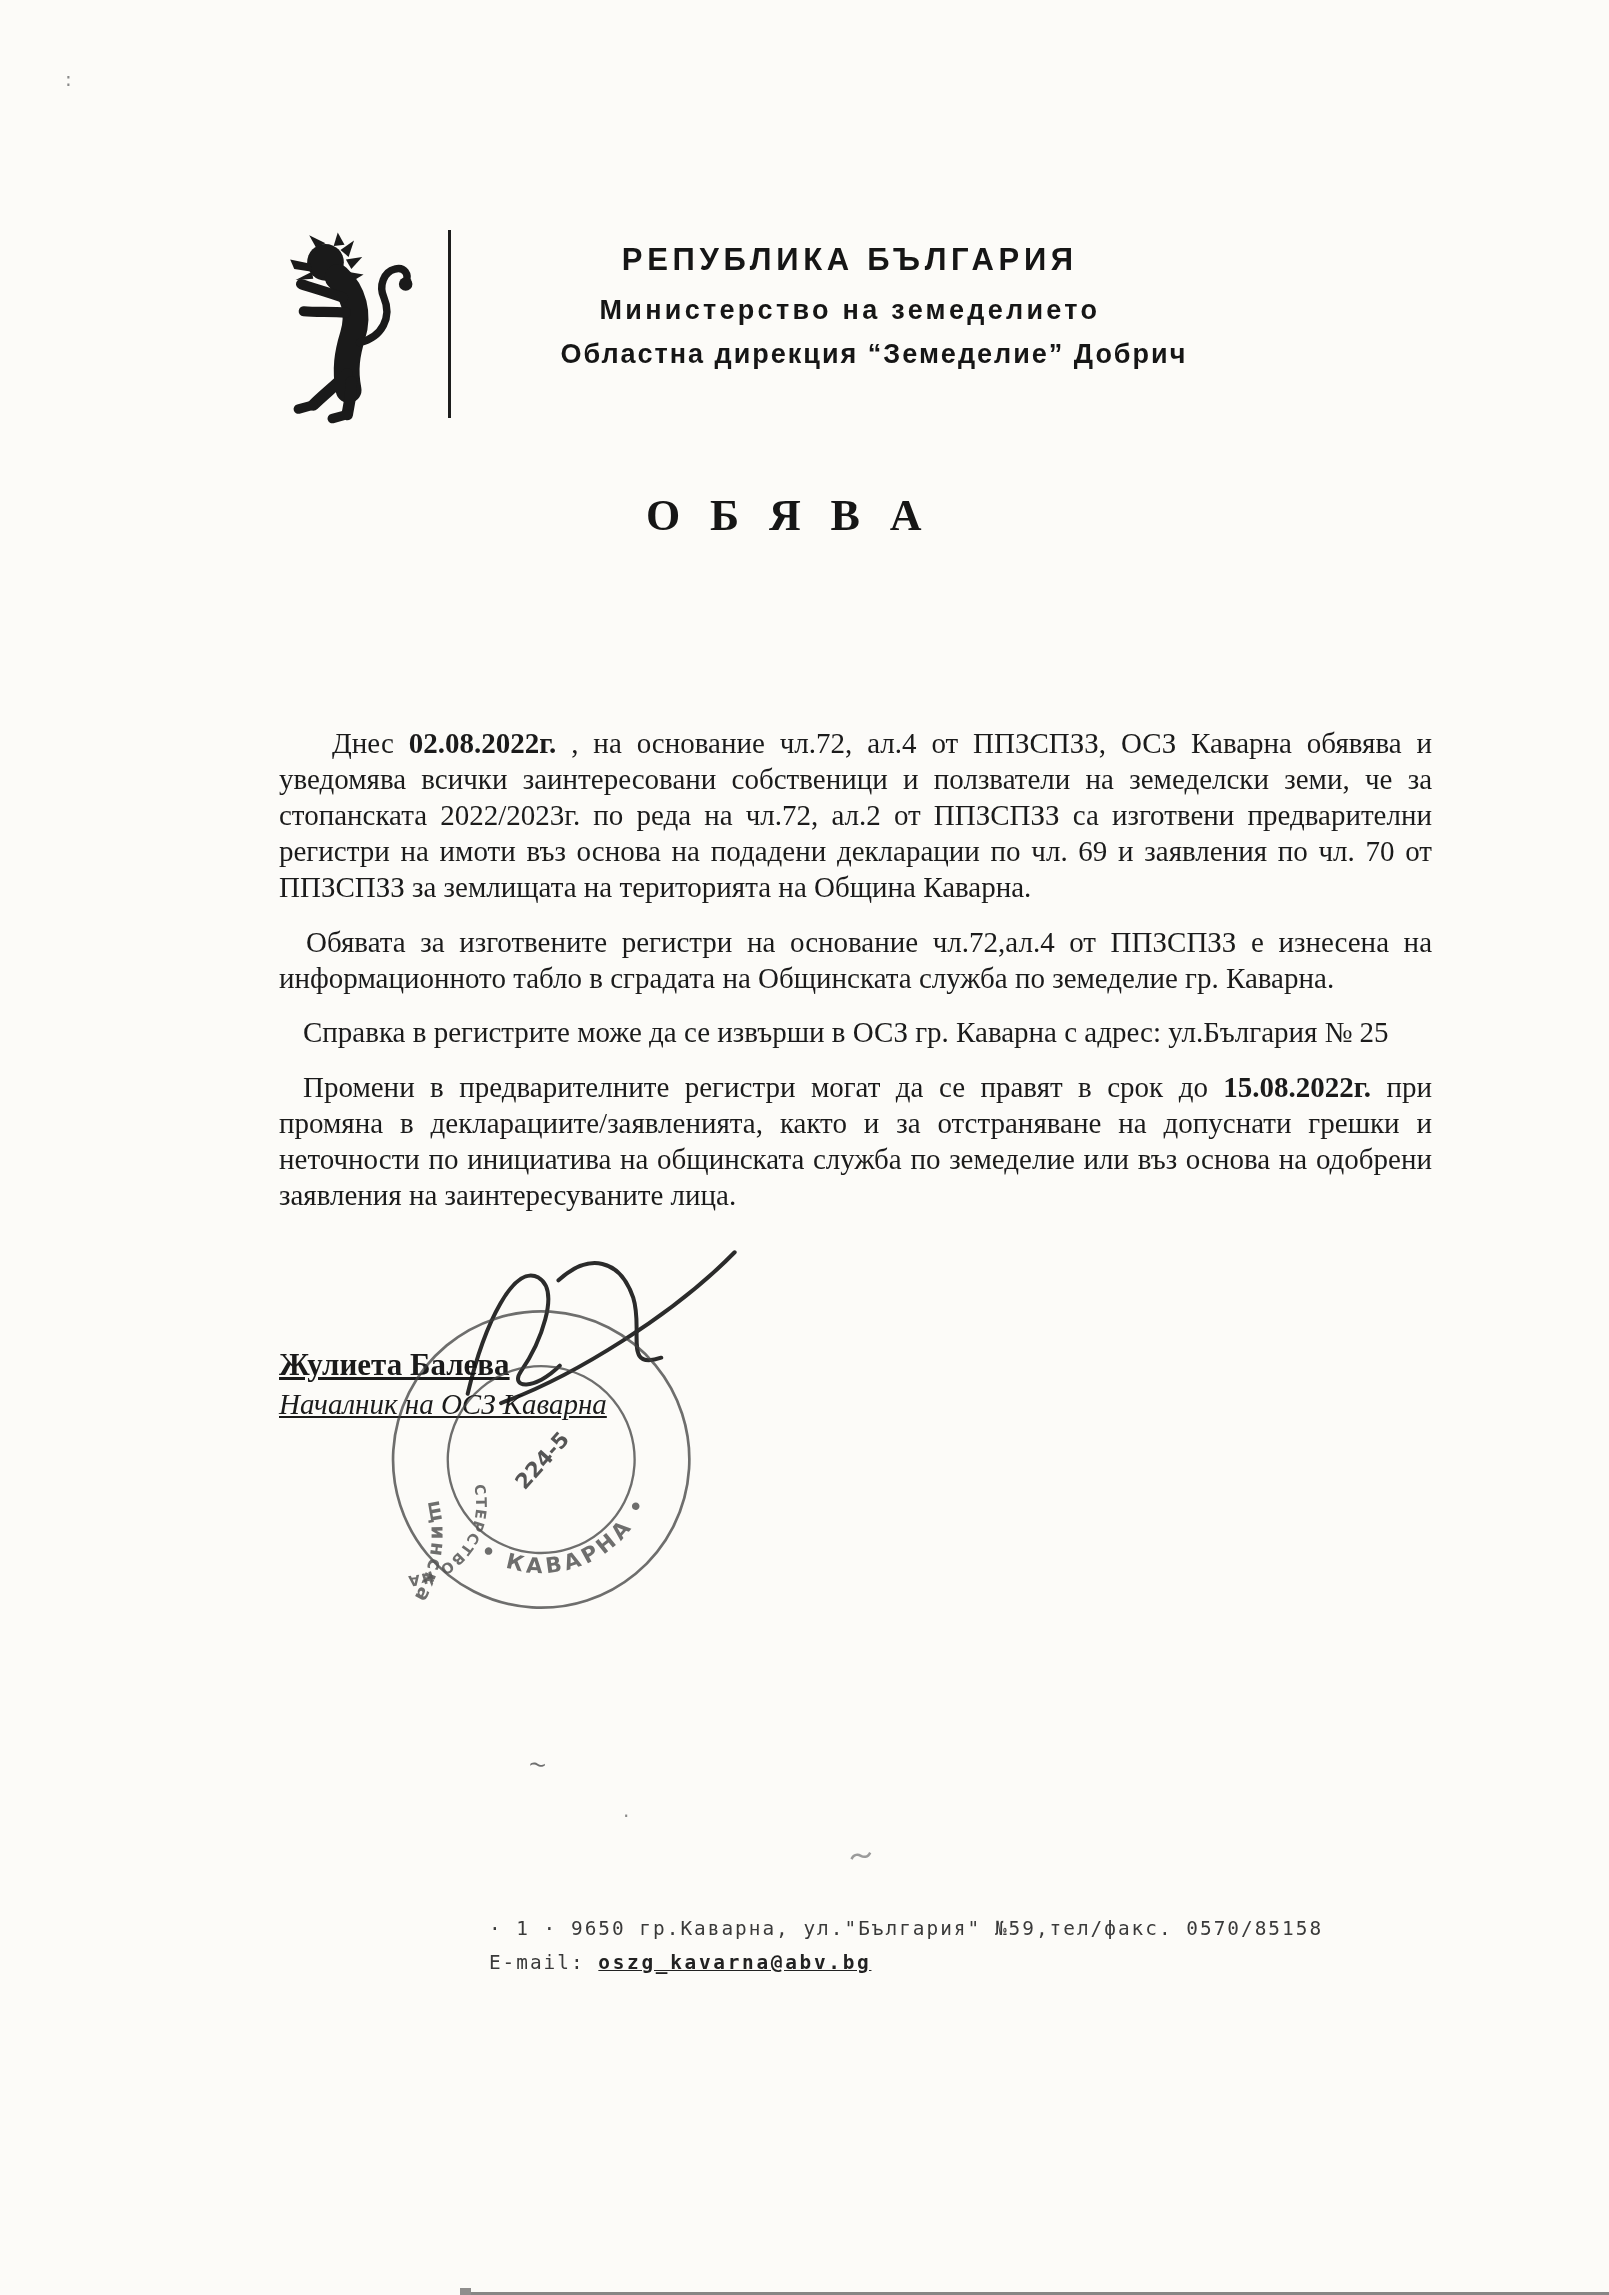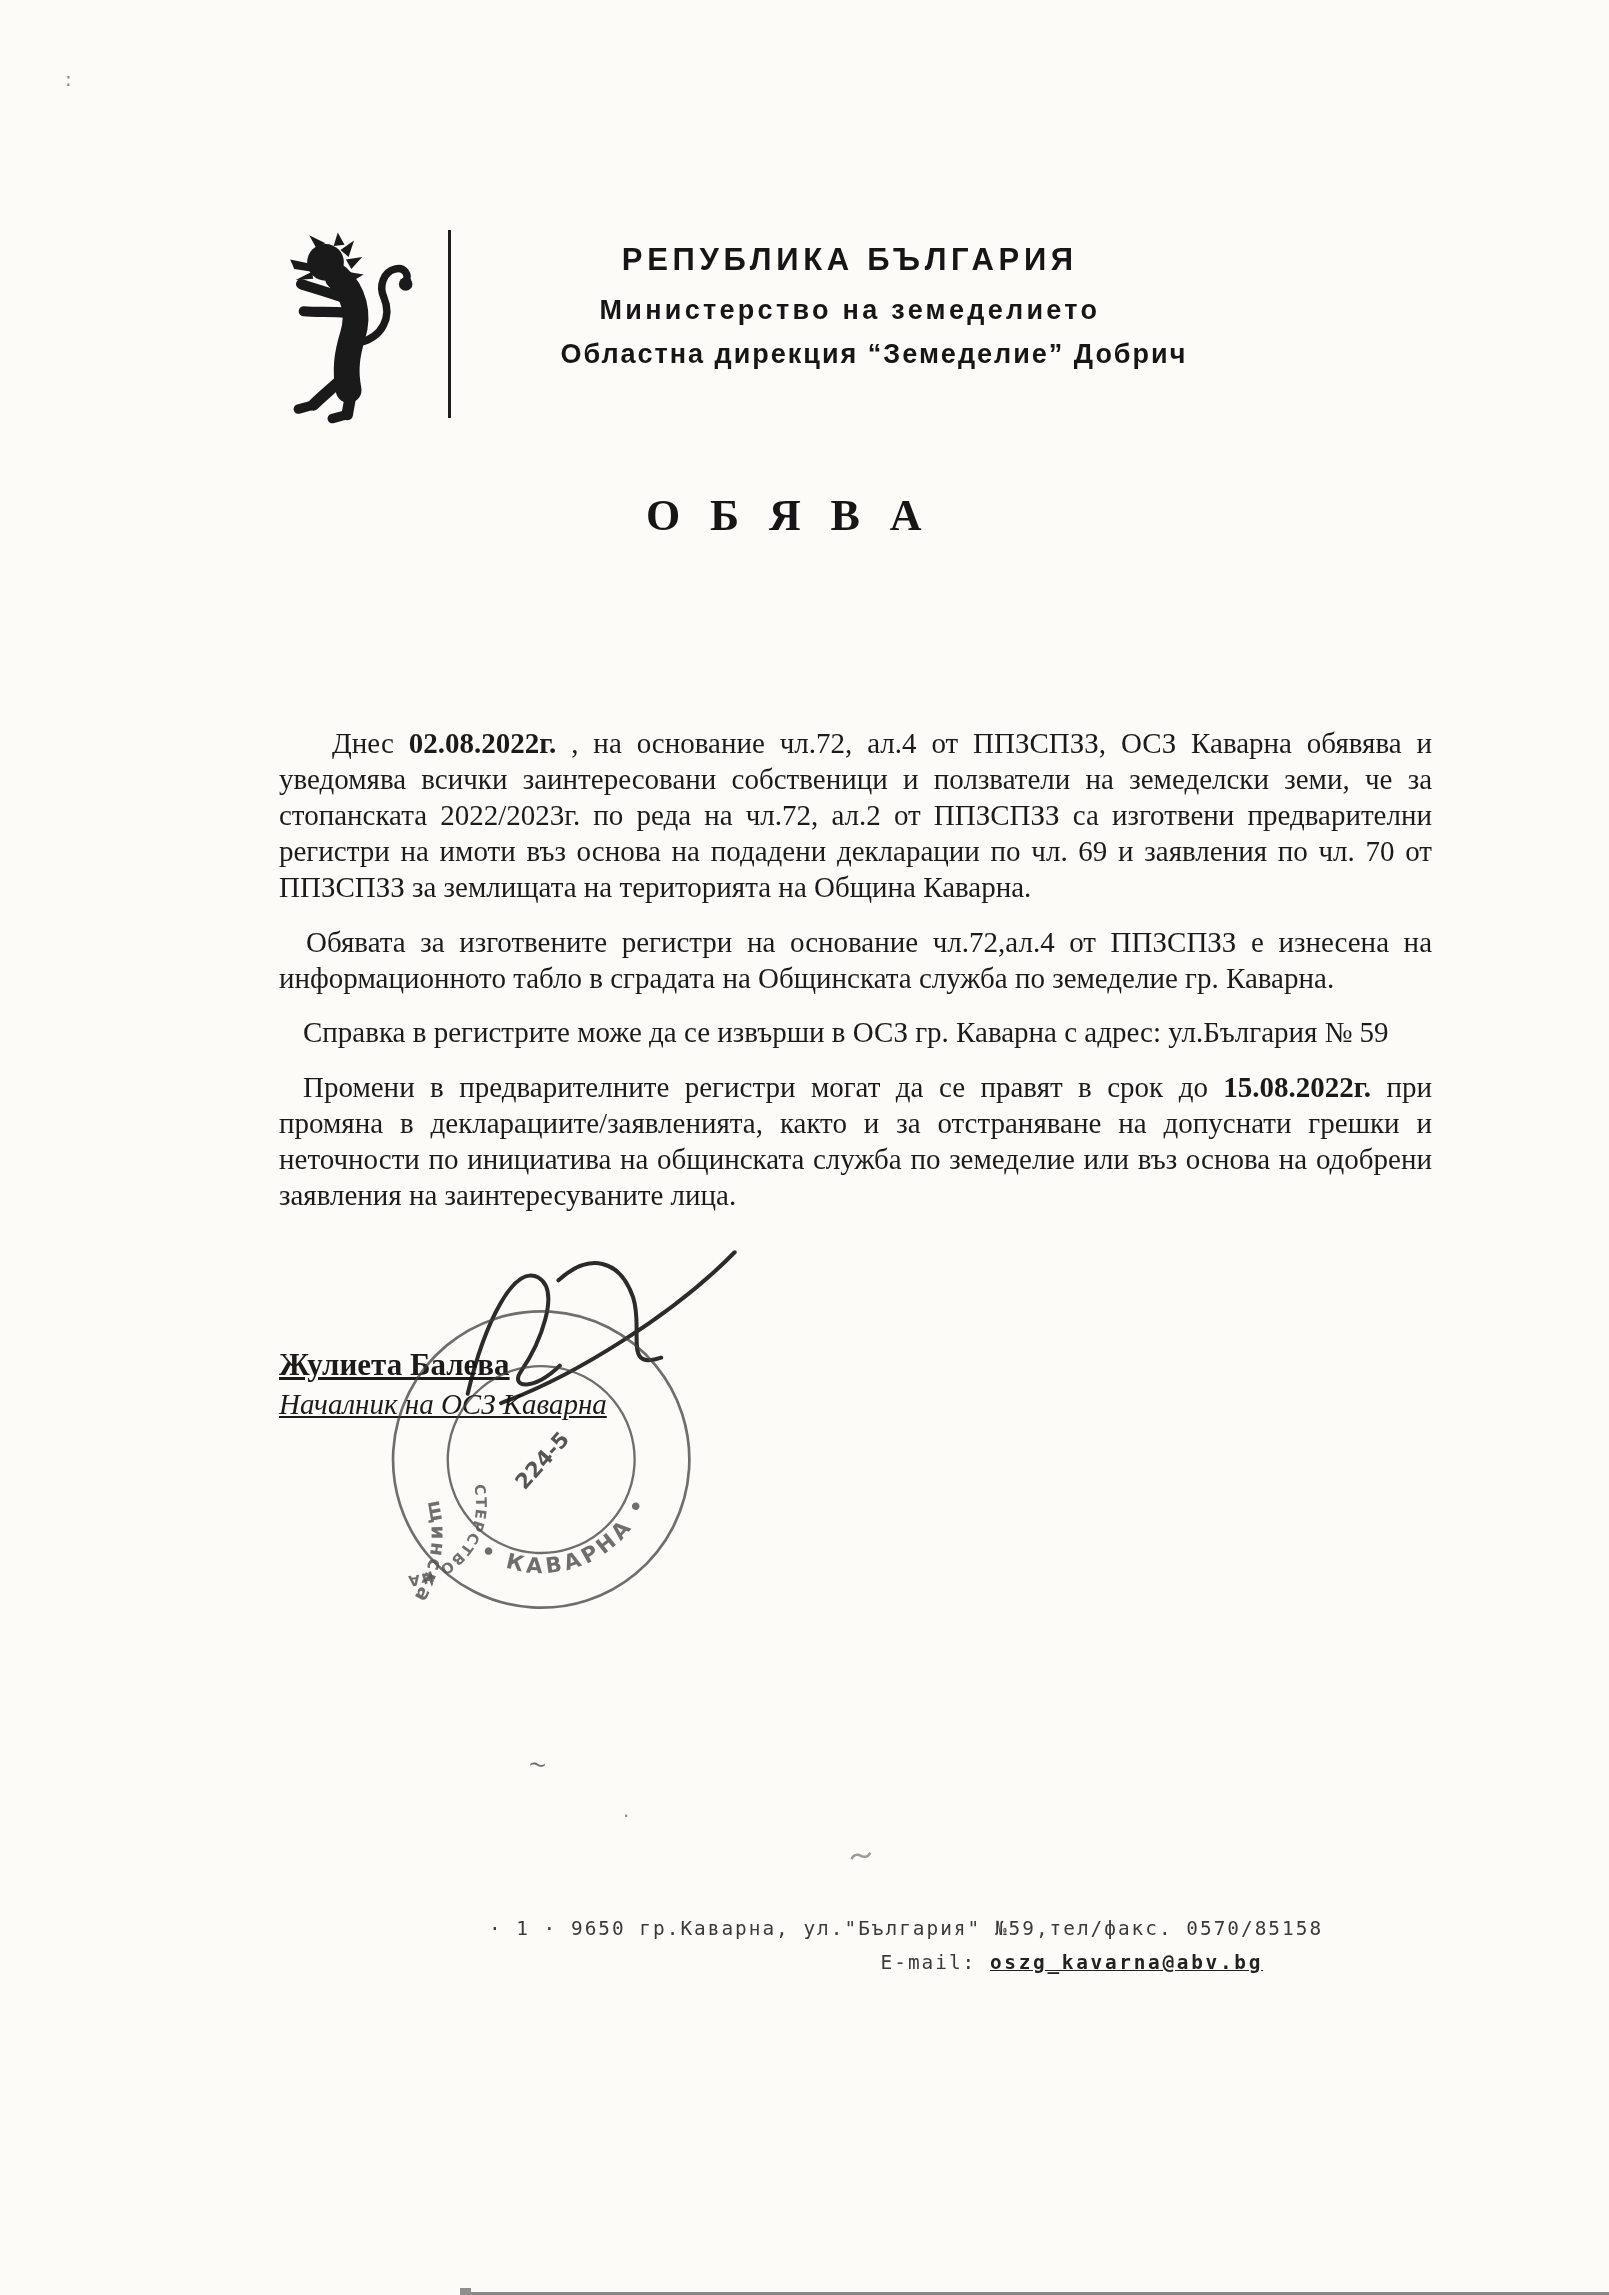--- a/index.html
+++ b/index.html
@@ -33,21 +33,21 @@
   
   .sig-block{position:absolute;left:279px;top:1347px;text-decoration:underline;}
   .sig-name{font-weight:bold;font-size:31px;}
   .sig-role{font-style:italic;font-size:29px;margin-top:5.3px;}
   .sig-strokes{position:absolute;left:441px;top:1240px;}
   
   .stamp{position:absolute;left:378px;top:1296px;transform:rotate(-18deg);opacity:.88;}
   .stamp text{font-family:"DejaVu Sans", sans-serif;font-weight:bold;}
   
   .footer{position:absolute;top:1917px;left:906px;transform:translateX(-50%);
-    text-align:right;font-family:"DejaVu Sans Mono", monospace;font-size:19.4px;
+    text-align:left;font-family:"DejaVu Sans Mono", monospace;font-size:19.4px;
     letter-spacing:2px;color:#3a3a3a;white-space:nowrap;}
   .footer-line2{margin-top:10.7px;margin-right:60px;}
   .footer-email{font-weight:bold;color:#222;text-decoration:underline;letter-spacing:2.7px;}
   
   .artifact{position:absolute;color:#8a8a8a;font-family:"DejaVu Sans", sans-serif;}
   .art-1{left:65px;top:67px;font-size:20px;}
   .art-2{left:528px;top:1751px;font-size:23px;color:#6f6f6f;transform:rotate(8deg);}
   .art-3{left:623px;top:1804px;font-size:20px;}
   .art-4{left:849px;top:1841px;font-size:24px;color:#9b9b9b;transform:rotate(-12deg);}
   .bottom-edge{position:absolute;bottom:0;left:471px;right:0;height:3.3px;background:#262626;opacity:.55;}
@@ -95,21 +95,21 @@
       <div class="h-ministry">Министерство на земеделието</div>
       <div class="h-directorate">Областна дирекция “Земеделие” Добрич</div>
     </div>
   </div>
 
   <div class="doc-title">О Б Я В А</div>
 
   <div class="body-text">
     <p class="p1"><span>Днес </span><b>02.08.2022г.</b><span> , на основание чл.72, ал.4 от ППЗСПЗЗ, ОСЗ Каварна обявява и уведомява всички заинтересовани собственици и ползватели на земеделски земи, че за стопанската 2022/2023г. по реда на чл.72, ал.2 от ППЗСПЗЗ са изготвени предварителни регистри на имоти въз основа на подадени декларации по чл. 69 и заявления по чл. 70 от ППЗСПЗЗ за землищата на територията на Община Каварна.</span></p>
     <p class="p2">Обявата за изготвените регистри на основание чл.72,ал.4 от ППЗСПЗЗ е изнесена на информационното табло в сградата на Общинската служба по земеделие гр. Каварна.</p>
-    <p class="p3">Справка в регистрите може да се извърши в ОСЗ  гр. Каварна с адрес: ул.България № 59</p>
+    <p class="p3">Справка в регистрите може да се извърши в ОСЗ  гр. Каварна с адрес: ул.България № 25</p>
     <p class="p4"><span>Промени в предварителните регистри могат да се правят в срок до </span><b>15.08.2022г.</b><span> при промяна в декларациите/заявленията, както и за отстраняване на допуснати грешки и неточности по инициатива на общинската служба по земеделие или въз основа на одобрени заявления на заинтересуваните лица.</span></p>
   </div>
 
   <div class="sig-block">
     <div class="sig-name">Жулиета Балева</div>
     <div class="sig-role">Началник на ОСЗ Каварна</div>
   </div>
 
   <div class="sig-strokes">
     <svg width="307" height="174" viewBox="0 0 460 260" aria-hidden="true">

